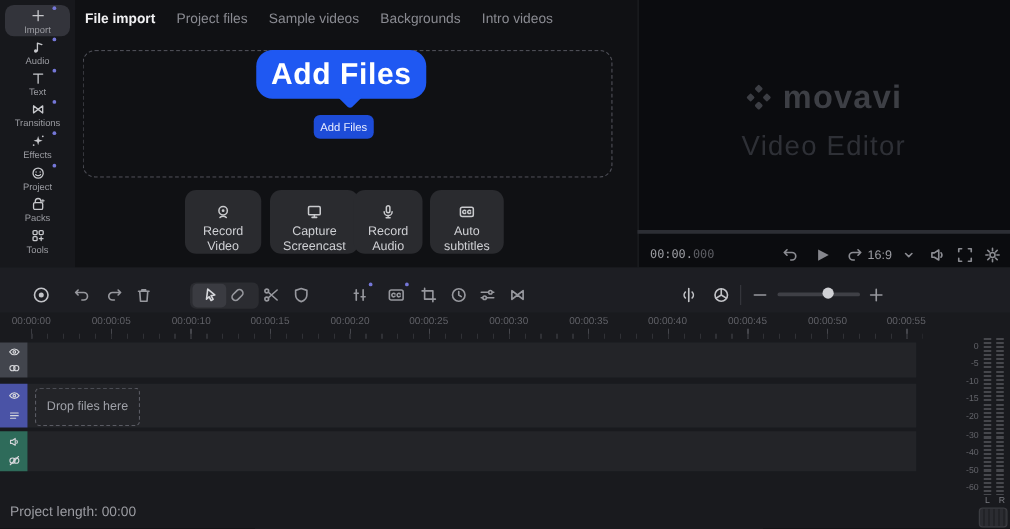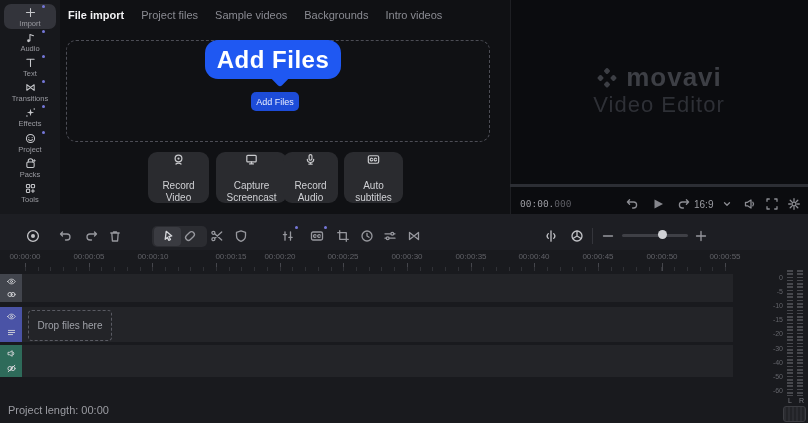--- a/index.html
+++ b/index.html
@@ -24,28 +24,28 @@
   .tab.active{color:#f1f1f3;font-weight:bold;}
   .dropzone{left:66px;top:40px;width:422px;height:100px;border:1px dashed #4c4d55;border-radius:10px;}
   .tooltip{left:205px;top:40px;width:136px;height:39px;background:#1f58f2;border-radius:13px;
            display:flex;align-items:center;justify-content:center;color:#fff;font-weight:bold;
            font-size:24px;letter-spacing:.5px;z-index:3;}
   .tail{left:272px;top:68px;width:16px;height:16px;background:#1f58f2;transform:rotate(45deg);
         border-radius:3px;z-index:2;}
   .addbtn{left:251px;top:92px;width:48px;height:19px;background:#1d4cd8;border-radius:5px;
           display:flex;align-items:center;justify-content:center;color:#e9edff;font-size:9px;cursor:pointer;z-index:4;}
   .rcard{top:152px;height:51px;background:#2a2b2f;border-radius:9px;display:flex;flex-direction:column;
-         align-items:center;justify-content:space-between;color:#c9cacd;cursor:pointer;}
+         align-items:center;justify-content:flex-end;color:#c9cacd;cursor:pointer;}
   .rc-label{font-size:10px;line-height:11.5px;color:#cfd0d4;text-align:center;white-space:pre-line;margin-top:3px;}
 
   
   .preview{left:510px;top:0;width:298px;height:214px;background:#0b0c0f;border-left:1px solid #1e1f23;box-sizing:border-box;}
   .brandrow{left:510px;top:62px;width:298px;display:flex;align-items:center;justify-content:center;gap:8px;}
   .brand{font-size:26px;font-weight:bold;color:#3d3f45;letter-spacing:1px;}
-  .brandsub{left:510px;top:92px;width:298px;text-align:center;font-size:22px;color:#2e3036;letter-spacing:1px;}
+  .brandsub{left:510px;top:104px;width:298px;text-align:center;font-size:22px;color:#2e3036;letter-spacing:1px;}
   .scrub{left:510px;top:184px;width:298px;height:3px;background:#2c2e34;}
   .tc{left:520px;top:198px;font-family:"DejaVu Sans Mono",monospace;font-size:9.5px;color:#9a9ba1;}
   .tc .ms{color:#5c5d63;}
   .pv{position:absolute;top:196px;width:16px;height:16px;color:#8b8c92;cursor:pointer;}
   .ratio{left:694px;top:199px;font-size:10px;color:#9c9da3;cursor:pointer;}
 
   
   .timeline-bg{left:0;top:214px;width:808px;height:209px;background:#191a1e;}
   .toolstrip{left:0;top:214px;width:808px;height:36px;background:#1d1e23;}
   .tb{position:absolute;top:228px;width:16px;height:16px;color:#97989e;cursor:pointer;}
@@ -361,21 +361,21 @@
   <span class="tb" style="left:693px">
       <svg class="ik" width="16" height="16" viewBox="0 0 16 16">
         <path d="M8 3.5v9M3.5 8h9"></path>
       </svg>
     </span>
 
 
   <span class="rlabel" style="left:0px">00:00:00</span>
   <span class="rlabel" style="left:64px">00:00:05</span>
   <span class="rlabel" style="left:128px">00:00:10</span>
-  <span class="rlabel" style="left:206px">00:00:15</span>
+  <span class="rlabel" style="left:191px">00:00:15</span>
   <span class="rlabel" style="left:255px">00:00:20</span>
   <span class="rlabel" style="left:318px">00:00:25</span>
   <span class="rlabel" style="left:382px">00:00:30</span>
   <span class="rlabel" style="left:446px">00:00:35</span>
   <span class="rlabel" style="left:509px">00:00:40</span>
   <span class="rlabel" style="left:573px">00:00:45</span>
   <span class="rlabel" style="left:637px">00:00:50</span>
   <span class="rlabel" style="left:700px">00:00:55</span>
   <div class="ab ticks-major"></div>
   <div class="ab ticks-minor"></div>

